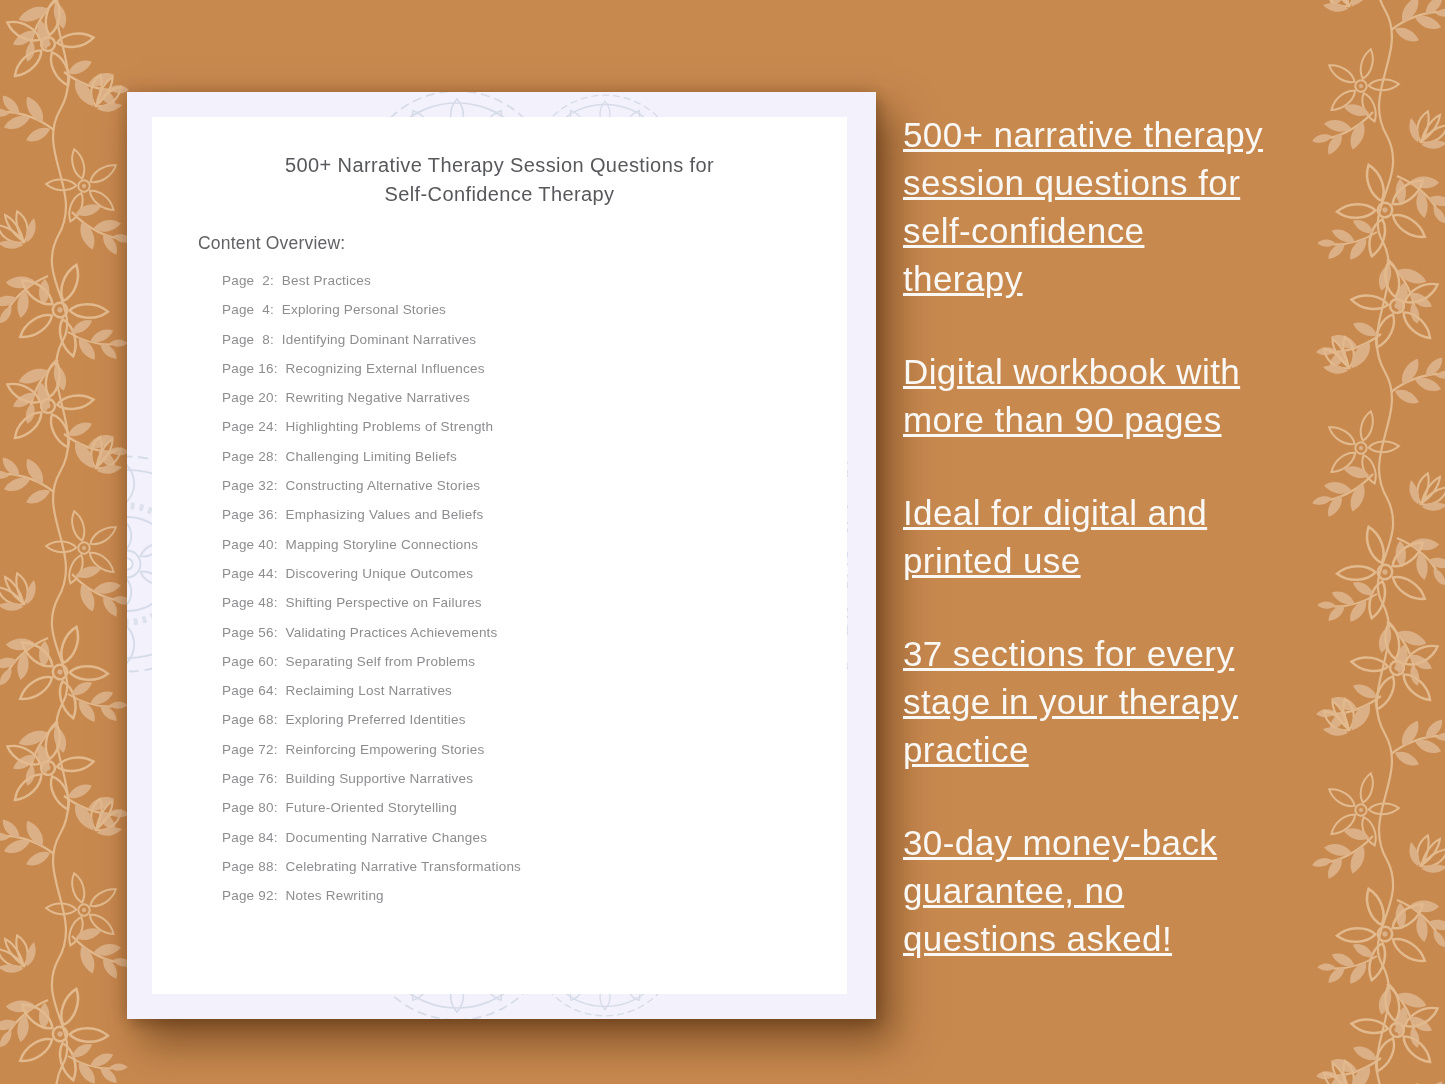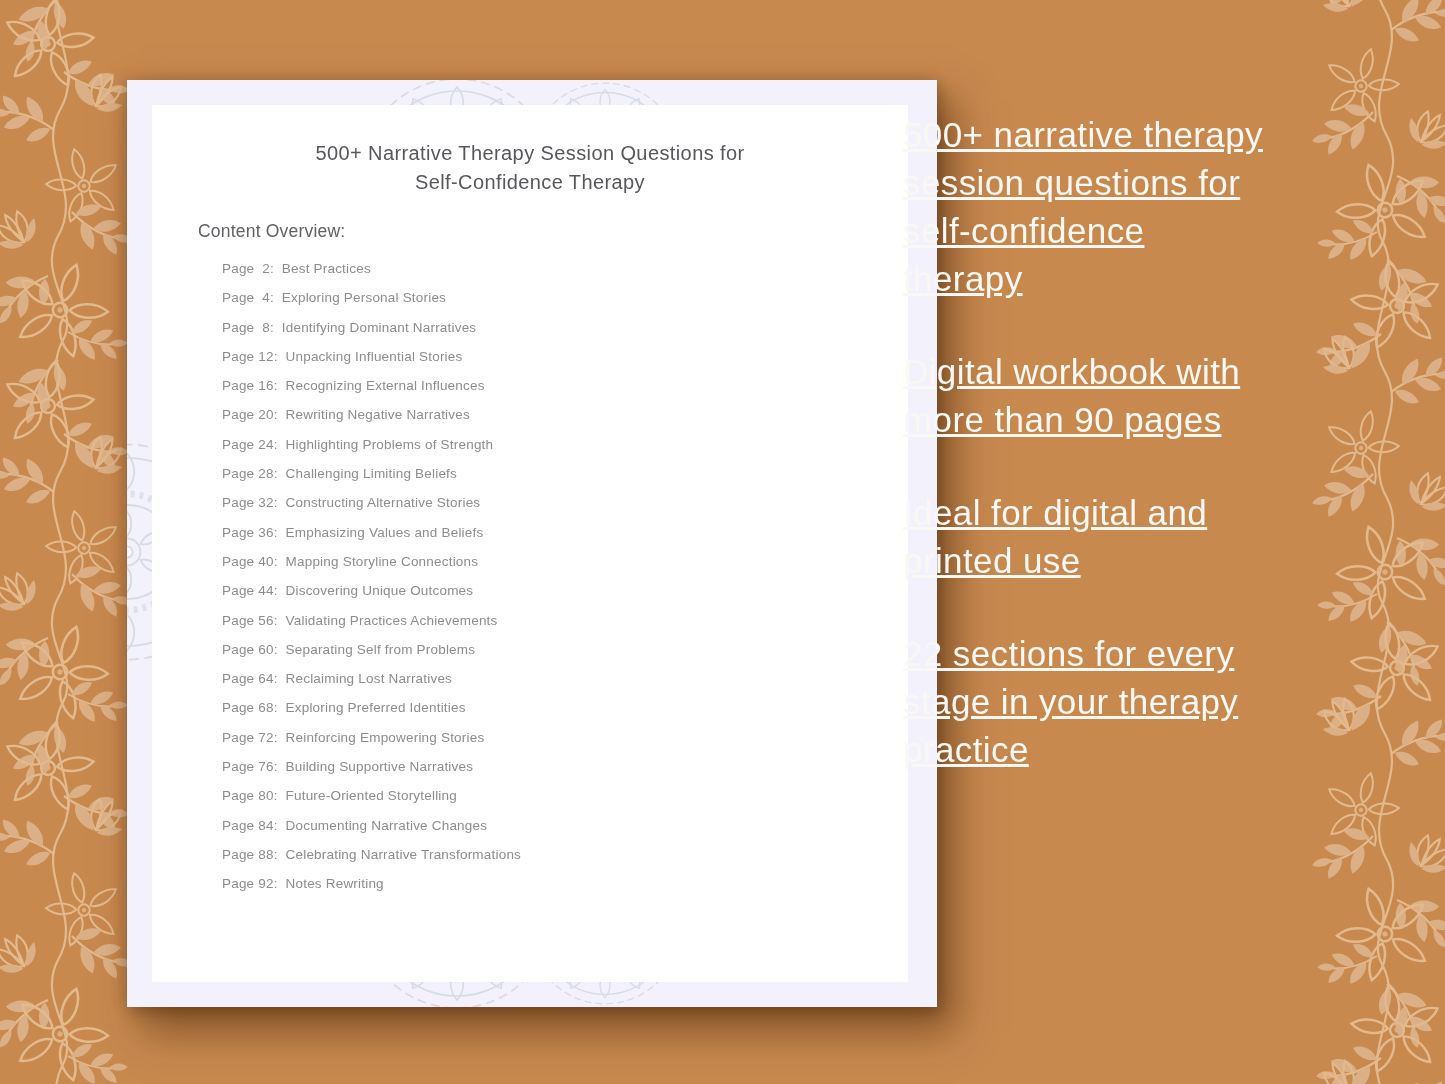--- a/index.html
+++ b/index.html
@@ -9,21 +9,21 @@
   }
   
   .vine{position:absolute;top:0;width:150px;height:1084px;}
   .vine.left{left:-12px;}
   .vine.right{right:-12px;transform:scaleX(-1);}
   .st{stroke:#e2ba8e;stroke-width:2.2;fill:none;}
   .ln{stroke:#e2ba8e;stroke-width:2.1;fill:none;}
   .lf{fill:#dcb086;stroke:none;}
   
   .card{
-    position:absolute;left:127px;top:80px;width:810px;height:927px;
+    position:absolute;left:127px;top:92px;width:749px;height:927px;
     background:#f3f1fb;overflow:hidden;
     box-shadow:16px 22px 38px 2px rgba(73,38,9,.55), 4px 6px 12px rgba(73,38,9,.28), -4px -2px 14px rgba(73,38,9,.15);
     text-decoration:underline;
   }
   .card-decor{position:absolute;left:0;top:0;}
   .mnd{stroke:#c5cfdf;fill:none;stroke-width:1.7;opacity:.62;}
   .page{
     position:absolute;left:25px;top:25px;right:29px;bottom:25px;
     background:#ffffff;
   }
@@ -151,29 +151,29 @@
     <div class="page">
       <div class="doc-title">
           <div class="title-line">500+ Narrative Therapy Session Questions for</div>
           <div class="title-line">Self-Confidence Therapy</div>
         </div>
       <div class="overview">Content Overview:</div>
       <div class="toc">
           <div class="toc-item">Page  2:  Best Practices</div>
           <div class="toc-item">Page  4:  Exploring Personal Stories</div>
           <div class="toc-item">Page  8:  Identifying Dominant Narratives</div>
-          <div class="toc-item">Page 12:  Unpacking Influential Stories</div>
           <div class="toc-item">Page 16:  Recognizing External Influences</div>
           <div class="toc-item">Page 20:  Rewriting Negative Narratives</div>
           <div class="toc-item">Page 24:  Highlighting Problems of Strength</div>
           <div class="toc-item">Page 28:  Challenging Limiting Beliefs</div>
           <div class="toc-item">Page 32:  Constructing Alternative Stories</div>
           <div class="toc-item">Page 36:  Emphasizing Values and Beliefs</div>
           <div class="toc-item">Page 40:  Mapping Storyline Connections</div>
           <div class="toc-item">Page 44:  Discovering Unique Outcomes</div>
+          <div class="toc-item">Page 48:  Shifting Perspective on Failures</div>
           <div class="toc-item">Page 56:  Validating Practices Achievements</div>
           <div class="toc-item">Page 60:  Separating Self from Problems</div>
           <div class="toc-item">Page 64:  Reclaiming Lost Narratives</div>
           <div class="toc-item">Page 68:  Exploring Preferred Identities</div>
           <div class="toc-item">Page 72:  Reinforcing Empowering Stories</div>
           <div class="toc-item">Page 76:  Building Supportive Narratives</div>
           <div class="toc-item">Page 80:  Future-Oriented Storytelling</div>
           <div class="toc-item">Page 84:  Documenting Narrative Changes</div>
           <div class="toc-item">Page 88:  Celebrating Narrative Transformations</div>
           <div class="toc-item">Page 92:  Notes Rewriting</div>
@@ -190,19 +190,24 @@
       </div>
       <div class="bullet">
         <div>Digital workbook with</div>
         <div>more than 90 pages</div>
       </div>
       <div class="bullet">
         <div>Ideal for digital and</div>
         <div>printed use</div>
       </div>
       <div class="bullet">
-        <div>22 sections for every</div>
+        <div>37 sections for every</div>
         <div>stage in your therapy</div>
         <div>practice</div>
       </div>
+      <div class="bullet">
+        <div>30-day money-back</div>
+        <div>guarantee, no</div>
+        <div>questions asked!</div>
+      </div>
     </div>
 
 </div>
 
 </body></html>

